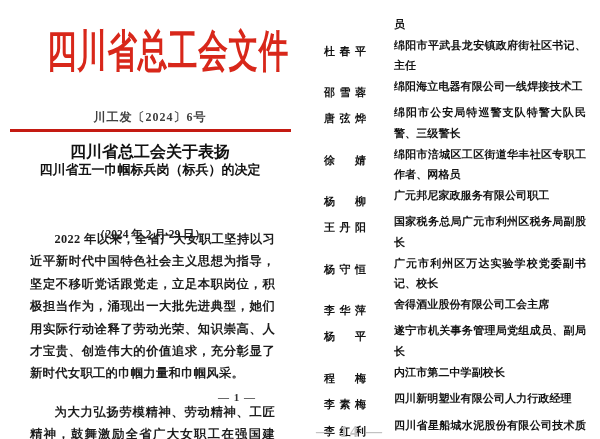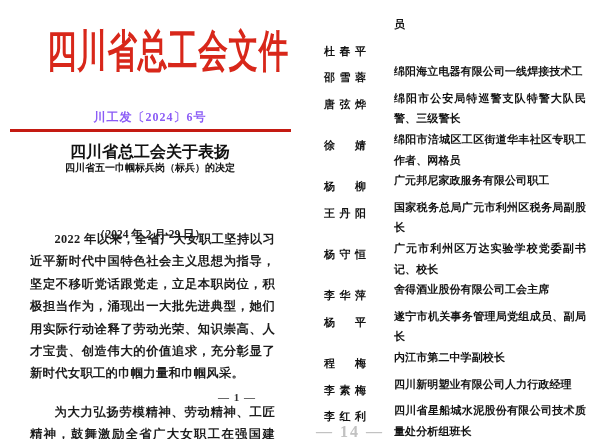--- a/index.html
+++ b/index.html
@@ -8,26 +8,26 @@
     font-family:"Liberation Serif","DejaVu Serif",serif;color:#1c1c1c;
   }
   
   .left-page{position:absolute;left:0;top:0;width:300px;height:439px;}
   .doc-header{position:absolute;top:22px;left:0;width:300px;text-align:center;white-space:nowrap;}
   .doc-header span{
     display:inline-block;font-size:41px;font-weight:bold;color:#d8271a;
     transform:scale(0.72,1.08);transform-origin:center top;letter-spacing:1px;
   }
   .doc-number{position:absolute;top:109px;left:0;width:300px;text-align:center;
-    font-size:12px;font-weight:bold;letter-spacing:1px;color:#8b5cf6;}
+    font-size:12px;font-weight:bold;letter-spacing:1px;color:#404040;}
   .red-rule{position:absolute;top:129px;left:10px;width:281px;height:3px;background:#c41a12;}
   .doc-title1{position:absolute;top:142px;left:0;width:300px;text-align:center;
     font-size:16px;font-weight:bold;color:#111;}
   .doc-title2{position:absolute;top:161px;left:0;width:300px;text-align:center;
-    font-size:10px;font-weight:bold;color:#111;}
+    font-size:13px;font-weight:bold;color:#111;}
   .doc-date{position:absolute;top:183px;left:0;width:300px;text-align:center;
     font-size:11.5px;font-weight:bold;color:#222;margin-top:44px;}
   .doc-body{position:absolute;top:212px;left:14px;width:277px;
     font-size:12.3px;line-height:22.4px;font-weight:600;color:#1d1d1d;
     text-align:justify;letter-spacing:0.3px;}
   .doc-body p{margin:16px;text-indent:2em;}
   .page-num-left{position:absolute;top:391px;right:44px;
     font-size:11px;font-weight:600;color:#333;letter-spacing:1px;}
   
   .right-page{position:absolute;left:324px;top:14px;width:262px;
@@ -59,20 +59,21 @@
     <div class="page-num-left">— 1 —</div>
   </div>
 
   <div class="right-page">
     <div class="entry">
       <span class="name"></span>
       <span class="desc">员</span>
     </div>
     <div class="entry">
       <span class="name">杜春平</span>
+      <span class="desc">绵阳市平武县龙安镇政府街社区书记、主任</span>
     </div>
     <div class="entry">
       <span class="name">邵雪蓉</span>
       <span class="desc">绵阳海立电器有限公司一线焊接技术工</span>
     </div>
     <div class="entry">
       <span class="name">唐弦烨</span>
       <span class="desc">绵阳市公安局特巡警支队特警大队民警、三级警长</span>
     </div>
     <div class="entry">

